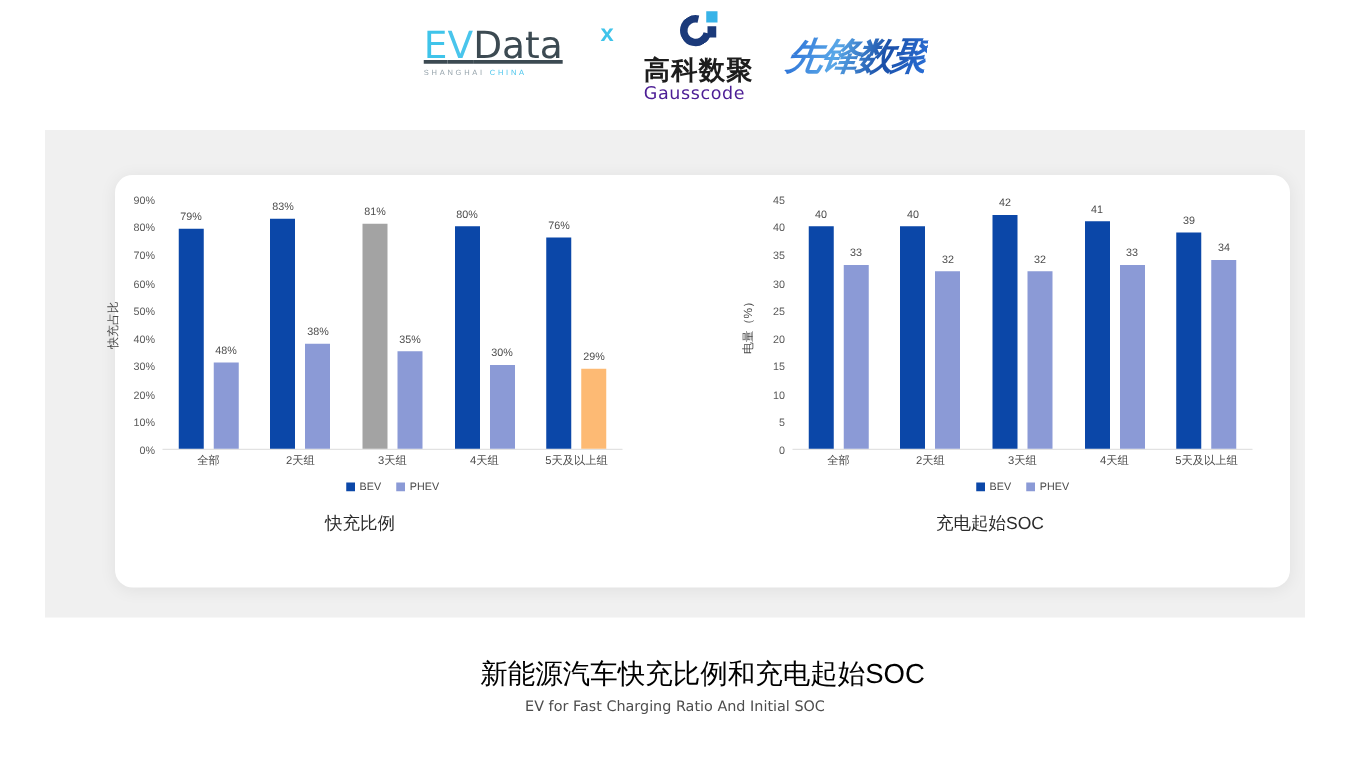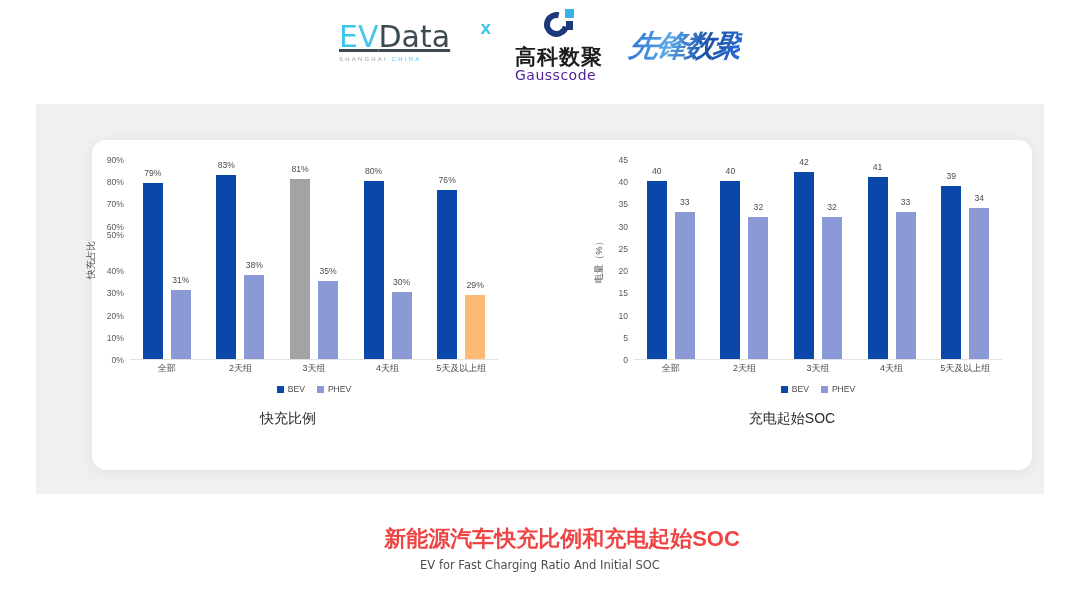--- a/index.html
+++ b/index.html
@@ -141,21 +141,21 @@
   .chart-title{
     position:absolute;top:306px;left:0;width:100%;text-align:center;
     font-size:14px;color:#2b2b2b;
   }
 
   
   .footer{
     position:absolute;left:0;top:524px;width:1080px;text-align:center;
   }
   .footer-cn{
-    font-size:22px;font-weight:700;color:#ef4444;letter-spacing:0px;line-height:30px;padding-left:44px;
+    font-size:22px;font-weight:400;color:#000000;letter-spacing:0px;line-height:30px;padding-left:44px;
   }
   .footer-en{
     font-size:11.5px;color:#4d4d4d;margin-top:4px;line-height:15px;
     font-family:"DejaVu Sans", sans-serif;
   }
 </style>
 </head>
 <body>
 
 <div class="logo-bar">
@@ -193,33 +193,33 @@
 
   <div class="chart-block">
     <div class="plot-wrap">
       <div class="y-axis-title">快充占比</div>
       <div class="ticks">
           <div class="tick" style="top: 200px;">0%</div>
           <div class="tick" style="top: 177.778px;">10%</div>
           <div class="tick" style="top: 155.556px;">20%</div>
           <div class="tick" style="top: 133.333px;">30%</div>
           <div class="tick" style="top: 111.111px;">40%</div>
-          <div class="tick" style="top: 75px; text-align: center;">50%</div>
+          <div class="tick" style="top: 89px; text-align: center;">50%</div>
           <div class="tick" style="top: 66.6667px;">60%</div>
           <div class="tick" style="top: 44.4444px;">70%</div>
           <div class="tick" style="top: 22.2222px;">80%</div>
           <div class="tick" style="top: 0px;">90%</div>
         </div>
       <div class="plot">
           <div class="group" style="left: 0%; width: 20%;">
             <div class="bar bar-bev" style="height: 175.556px; background: rgb(11, 71, 168);">
               <span class="val">79%</span>
             </div>
             <div class="bar bar-phev" style="height: 68.8889px; background: rgb(139, 154, 214);">
-              <span class="val">31%</span>
+              <span class="val">48%</span>
             </div>
           </div>
           <div class="group" style="left: 20%; width: 20%;">
             <div class="bar bar-bev" style="height: 184.444px; background: rgb(11, 71, 168);">
               <span class="val">83%</span>
             </div>
             <div class="bar bar-phev" style="height: 84.4444px; background: rgb(139, 154, 214);">
               <span class="val">38%</span>
             </div>
           </div>

